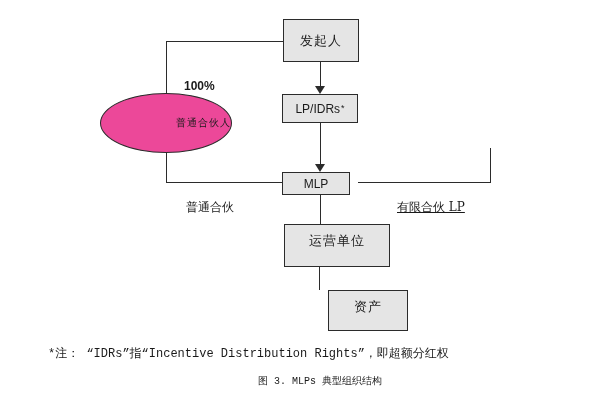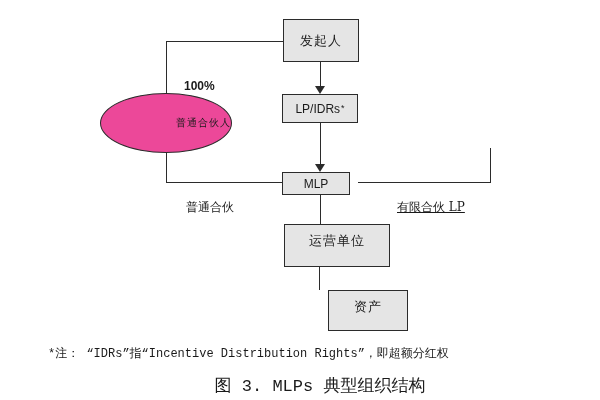--- a/index.html
+++ b/index.html
@@ -35,21 +35,21 @@
   .edge-label.latin{
     font-family:"Liberation Sans","DejaVu Sans",sans-serif;font-weight:bold;
   }
   sup.note-mark{font-size:9px;position:relative;top:-1px;margin-left:1px;}
   #footnote{
     position:absolute;left:48px;top:345px;width:540px;font-size:12px;
     font-family:"Liberation Mono","DejaVu Sans Mono",monospace;white-space:nowrap;
   }
   #caption{
     position:absolute;left:130px;top:374px;width:380px;text-align:center;
-    font-size:17px;font-family:"Liberation Mono","DejaVu Sans Mono",monospace;
+    font-size:10px;font-family:"Liberation Mono","DejaVu Sans Mono",monospace;
   }
 </style>
 </head>
 <body>
 
 <div id="canvas">
 
   <div class="hline" style="left:167px;top:41px;width:116px;"></div>
   <div class="vline" style="left:166px;top:41px;height:53px;"></div>
 

